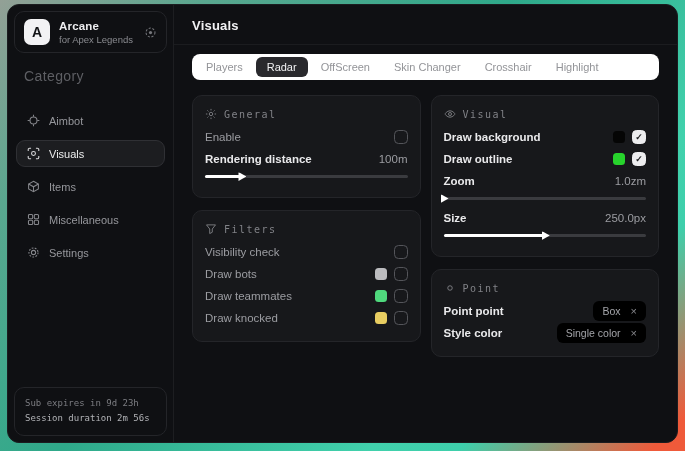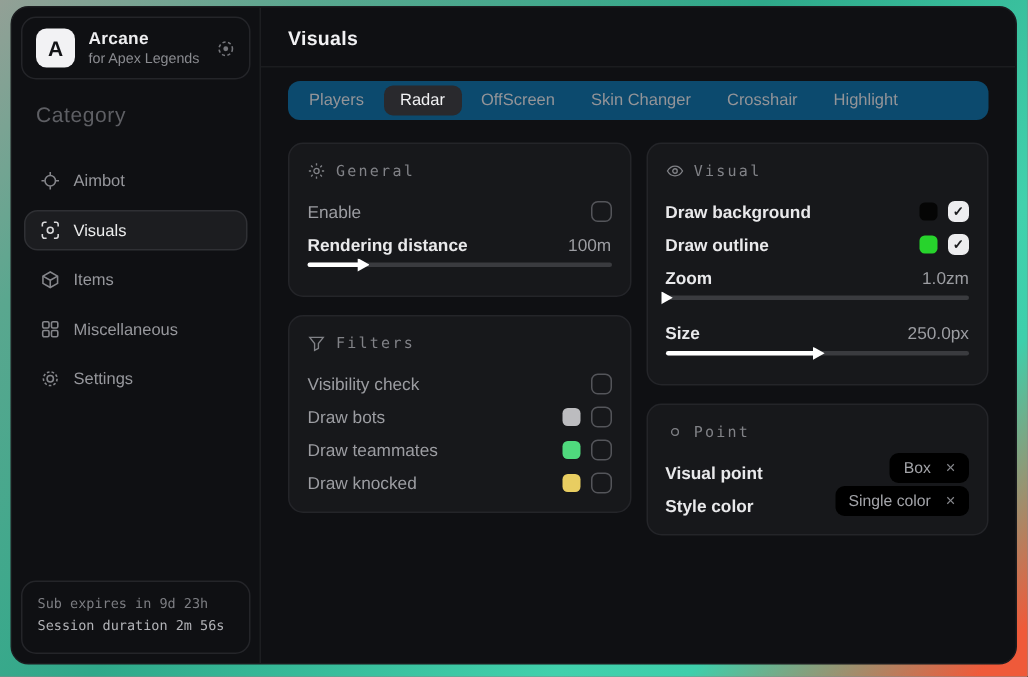--- a/index.html
+++ b/index.html
@@ -33,29 +33,29 @@
   .side-footer { margin-top:auto; border:1px solid #242529; border-radius:10px; padding:8px 10px;
     font-family:"DejaVu Sans Mono", monospace; font-size:9px; line-height:1.75; }
   .foot-line1 { color:#7c7d82; }
   .foot-line2 { color:#b2b3b7; }
 
   
   .main { flex:1; display:flex; flex-direction:column; min-width:0; }
   .main-header { padding:13px 18px 11px; border-bottom:1px solid #1b1c1f; }
   .main-title { font-size:13px; font-weight:700; color:#f1f1f3; letter-spacing:.2px; }
   .main-body { padding:9px 18px 18px; flex:1; }
-  .tabstrip { background:#0c4a6e; border-radius:8px; padding:3px; display:flex; gap:2px; margin-bottom:15px; }
+  .tabstrip { background:#ffffff; border-radius:8px; padding:3px; display:flex; gap:2px; margin-bottom:15px; }
   .tab { padding:4px 11px; font-size:11px; color:#939498; border-radius:6px; cursor:pointer; white-space:nowrap; }
   .tab.selected { background:#29292d; color:#f2f2f4; }
   .columns { display:grid; grid-template-columns:1fr 1fr; gap:10px; align-items:start; }
   .col { display:flex; flex-direction:column; gap:12px; }
   .panel { background:#17181b; border:1px solid #242529; border-radius:10px; padding:10px 12px 12px; }
   .panel-title { display:flex; align-items:flex-end; gap:7px; color:#818287;
     font-family:"DejaVu Sans Mono", monospace; font-size:10px; letter-spacing:1.5px; margin:2px 0 6px; }
-  .row { display:flex; align-items:flex-end; justify-content:space-between; min-height:22px; gap:0; }
+  .row { display:flex; align-items:center; justify-content:space-between; min-height:22px; gap:0; }
   .lbl { font-size:11.5px; color:#9c9da2; }
   .lbl.bright { color:#e9e9eb; font-weight:700; }
   .val { font-size:11.5px; color:#9c9da2; }
   .ctrls { display:flex; align-items:center; gap:7px; }
   .checkbox { width:14px; height:14px; border:1.5px solid #54555a; border-radius:4.5px; cursor:pointer;
     display:grid; place-items:center; flex:none; }
   .checkbox.checked { background:#ededef; border-color:#ededef; }
   .checkbox.checked::after { content:"✓"; color:#1b1c1e; font-size:9px; font-weight:700; line-height:1; }
   .swatch { width:12px; height:12px; border-radius:3.5px; cursor:pointer; flex:none; }
   .slider { position:relative; height:3px; background:#3a3b3f; border-radius:2px; margin:5px 0 7px; cursor:pointer; }
@@ -275,21 +275,21 @@
           <div class="panel">
             <div class="panel-title">
               <span>
                 <svg width="12" height="12" viewBox="0 0 16 16" fill="none" stroke="currentColor" stroke-width="1.2">
                   <circle cx="8" cy="8" r="3"></circle>
                 </svg>
               </span>
               <span>Point</span>
             </div>
             <div class="row">
-              <span class="lbl bright">Visual point</span>
+              <span class="lbl bright">Point point</span>
               <span class="chip">
                 <span>Box</span>
                 <span class="x">×</span>
               </span>
             </div>
             <div class="row">
               <span class="lbl bright">Style color</span>
               <span class="chip">
                 <span>Single color</span>
                 <span class="x">×</span>

